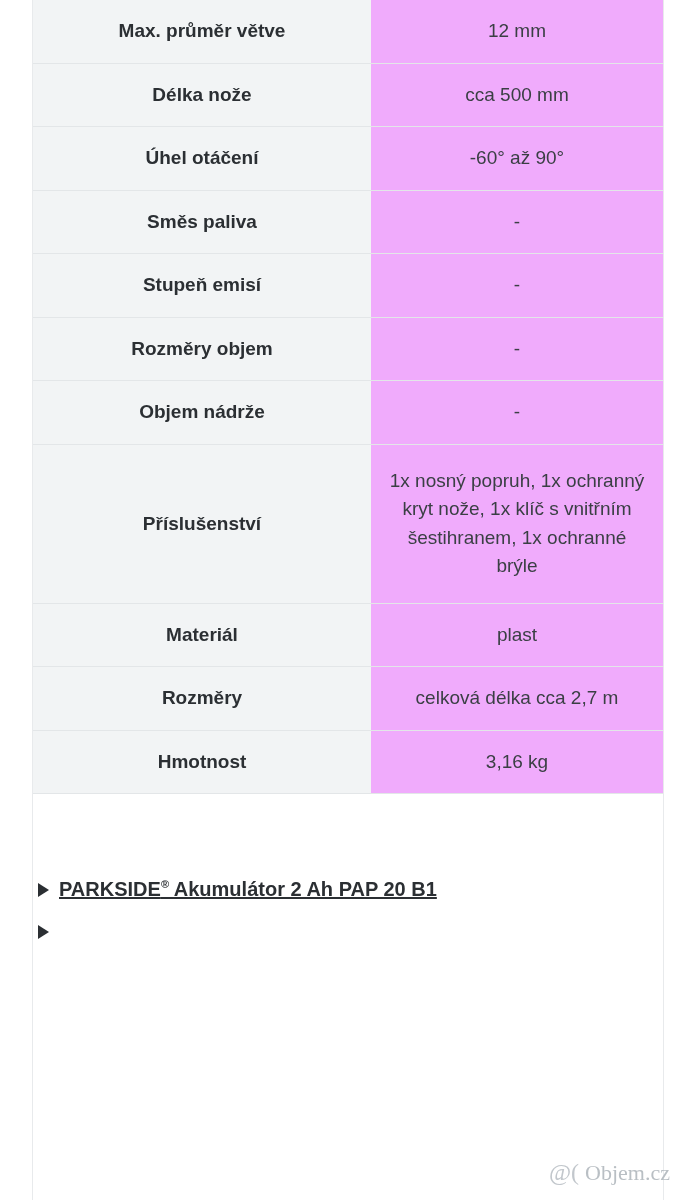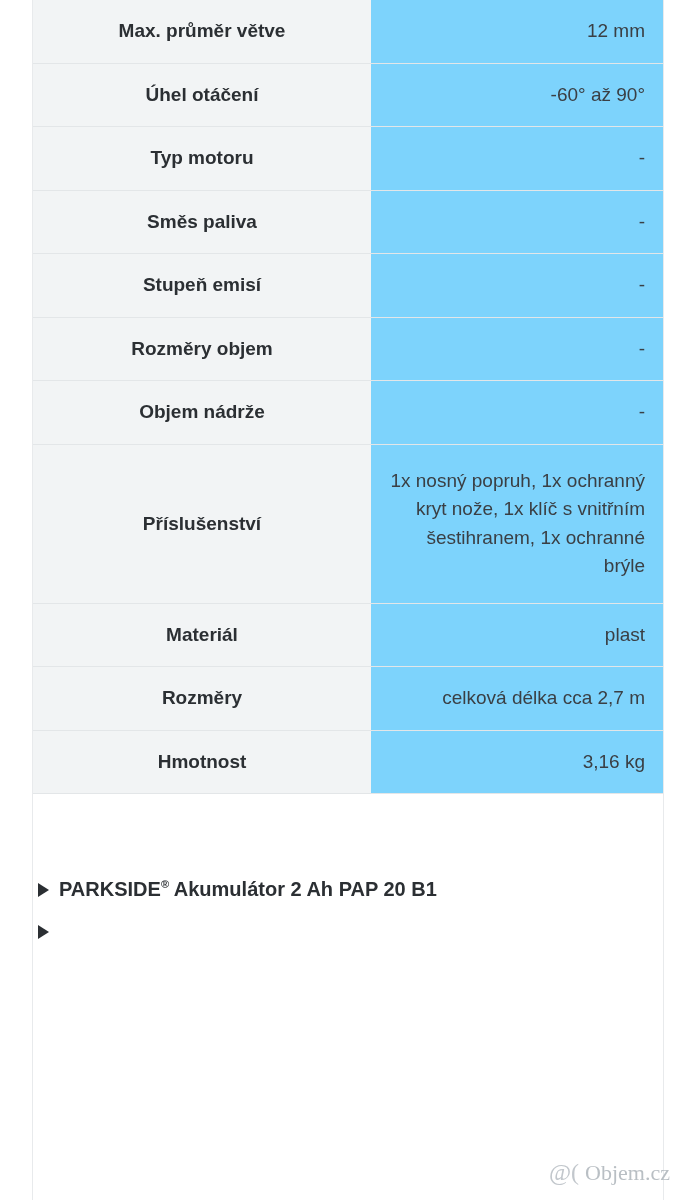--- a/index.html
+++ b/index.html
@@ -38,37 +38,38 @@
     width: 310px;
     background: #f2f4f5;
     text-align: center;
     font-weight: bold;
     font-size: 19px;
     color: #2b2f33;
     padding: 17px 14px;
     line-height: 1.35;
   }
   td.value {
-    background: #7dd3fc;
-    text-align: right;
+    background: #f0abfc;
+    text-align: center;
     font-size: 19px;
     color: #3a3f44;
     padding: 17px 18px;
     line-height: 1.5;
   }
   tr.tall td.label,
   tr.tall td.value {
     padding-top: 22px;
     padding-bottom: 22px;
   }
   .gap {
     height: 72px;
   }
   .links {
     padding: 0 38px;
+    text-decoration: underline;
   }
   .link-row {
     display: flex;
     align-items: center;
     gap: 10px;
     padding: 12px 0;
     font-size: 20px;
     font-weight: bold;
     color: #2b2f33;
   }
@@ -119,26 +120,26 @@
   <div class="side-rule-left"></div>
   <div class="side-rule-right"></div>
 
   <table class="spec-table">
     <tbody>
       <tr>
         <td class="label">Max. průměr větve</td>
         <td class="value">12 mm</td>
       </tr>
       <tr>
+        <td class="label">Délka nože</td>
+        <td class="value">cca 500 mm</td>
+      </tr>
+      <tr>
         <td class="label">Úhel otáčení</td>
         <td class="value">-60° až 90°</td>
-      </tr>
-      <tr>
-        <td class="label">Typ motoru</td>
-        <td class="value">-</td>
       </tr>
       <tr>
         <td class="label">Směs paliva</td>
         <td class="value">-</td>
       </tr>
       <tr>
         <td class="label">Stupeň emisí</td>
         <td class="value">-</td>
       </tr>
       <tr>

